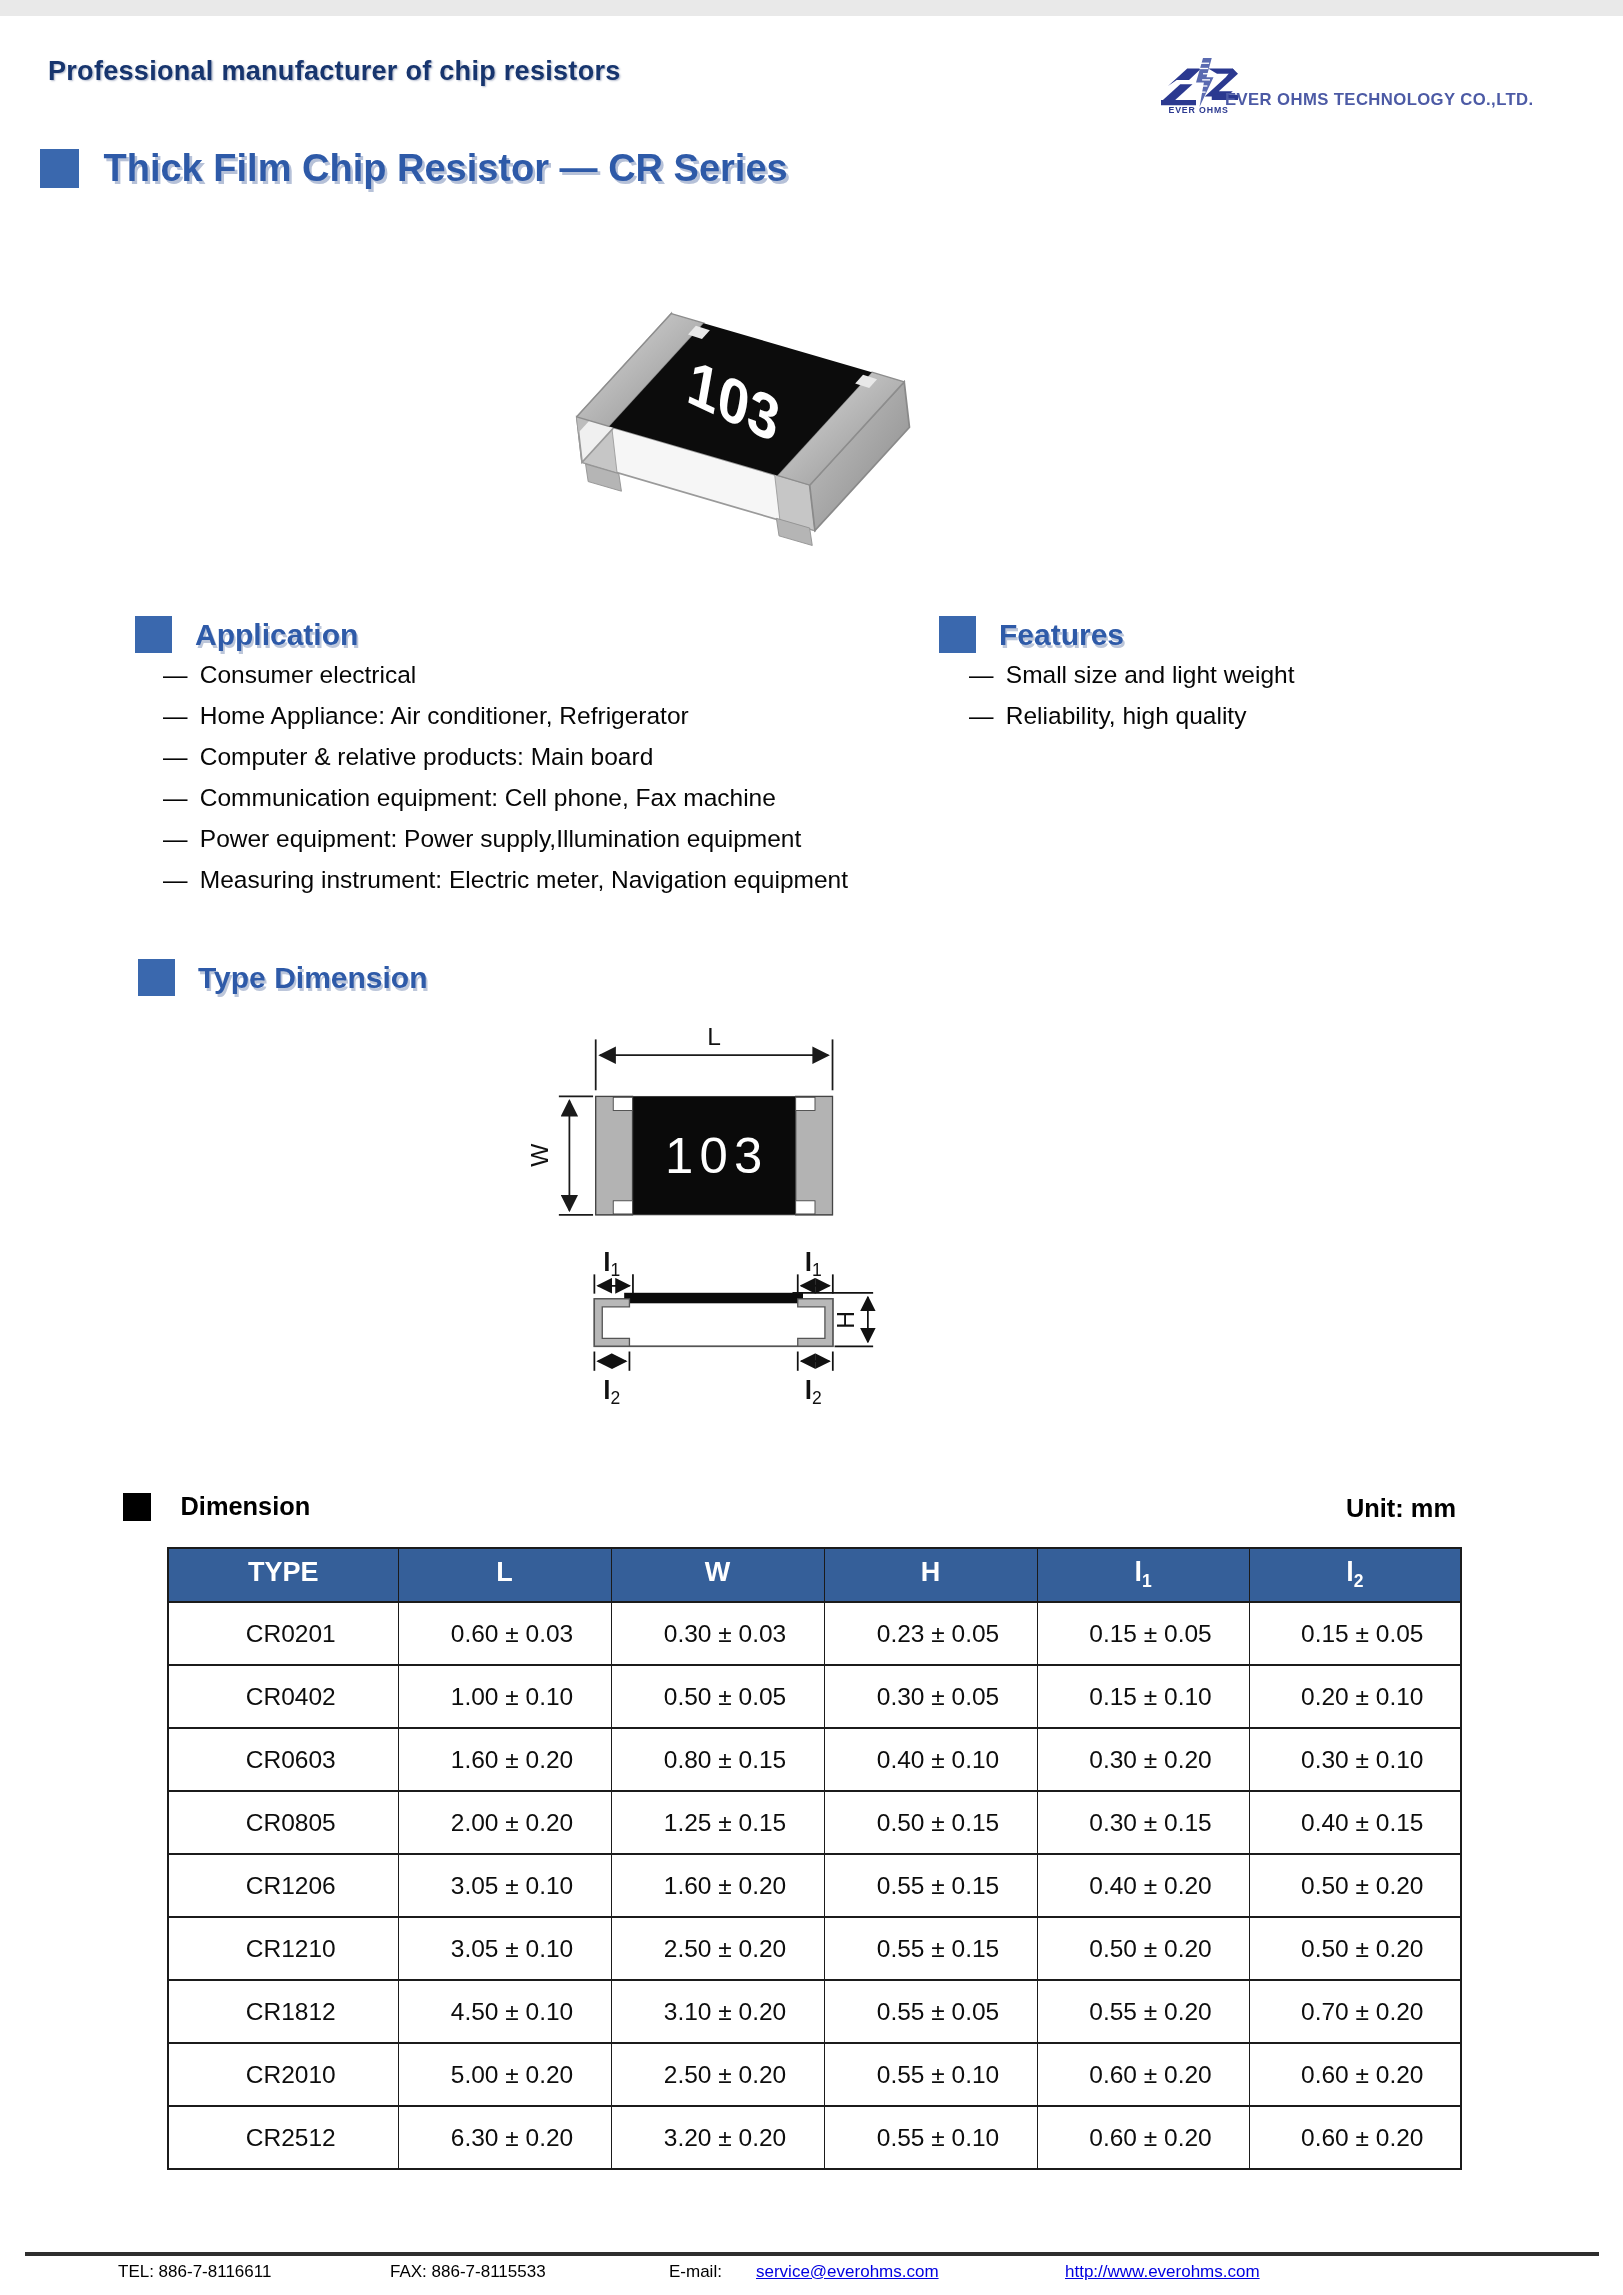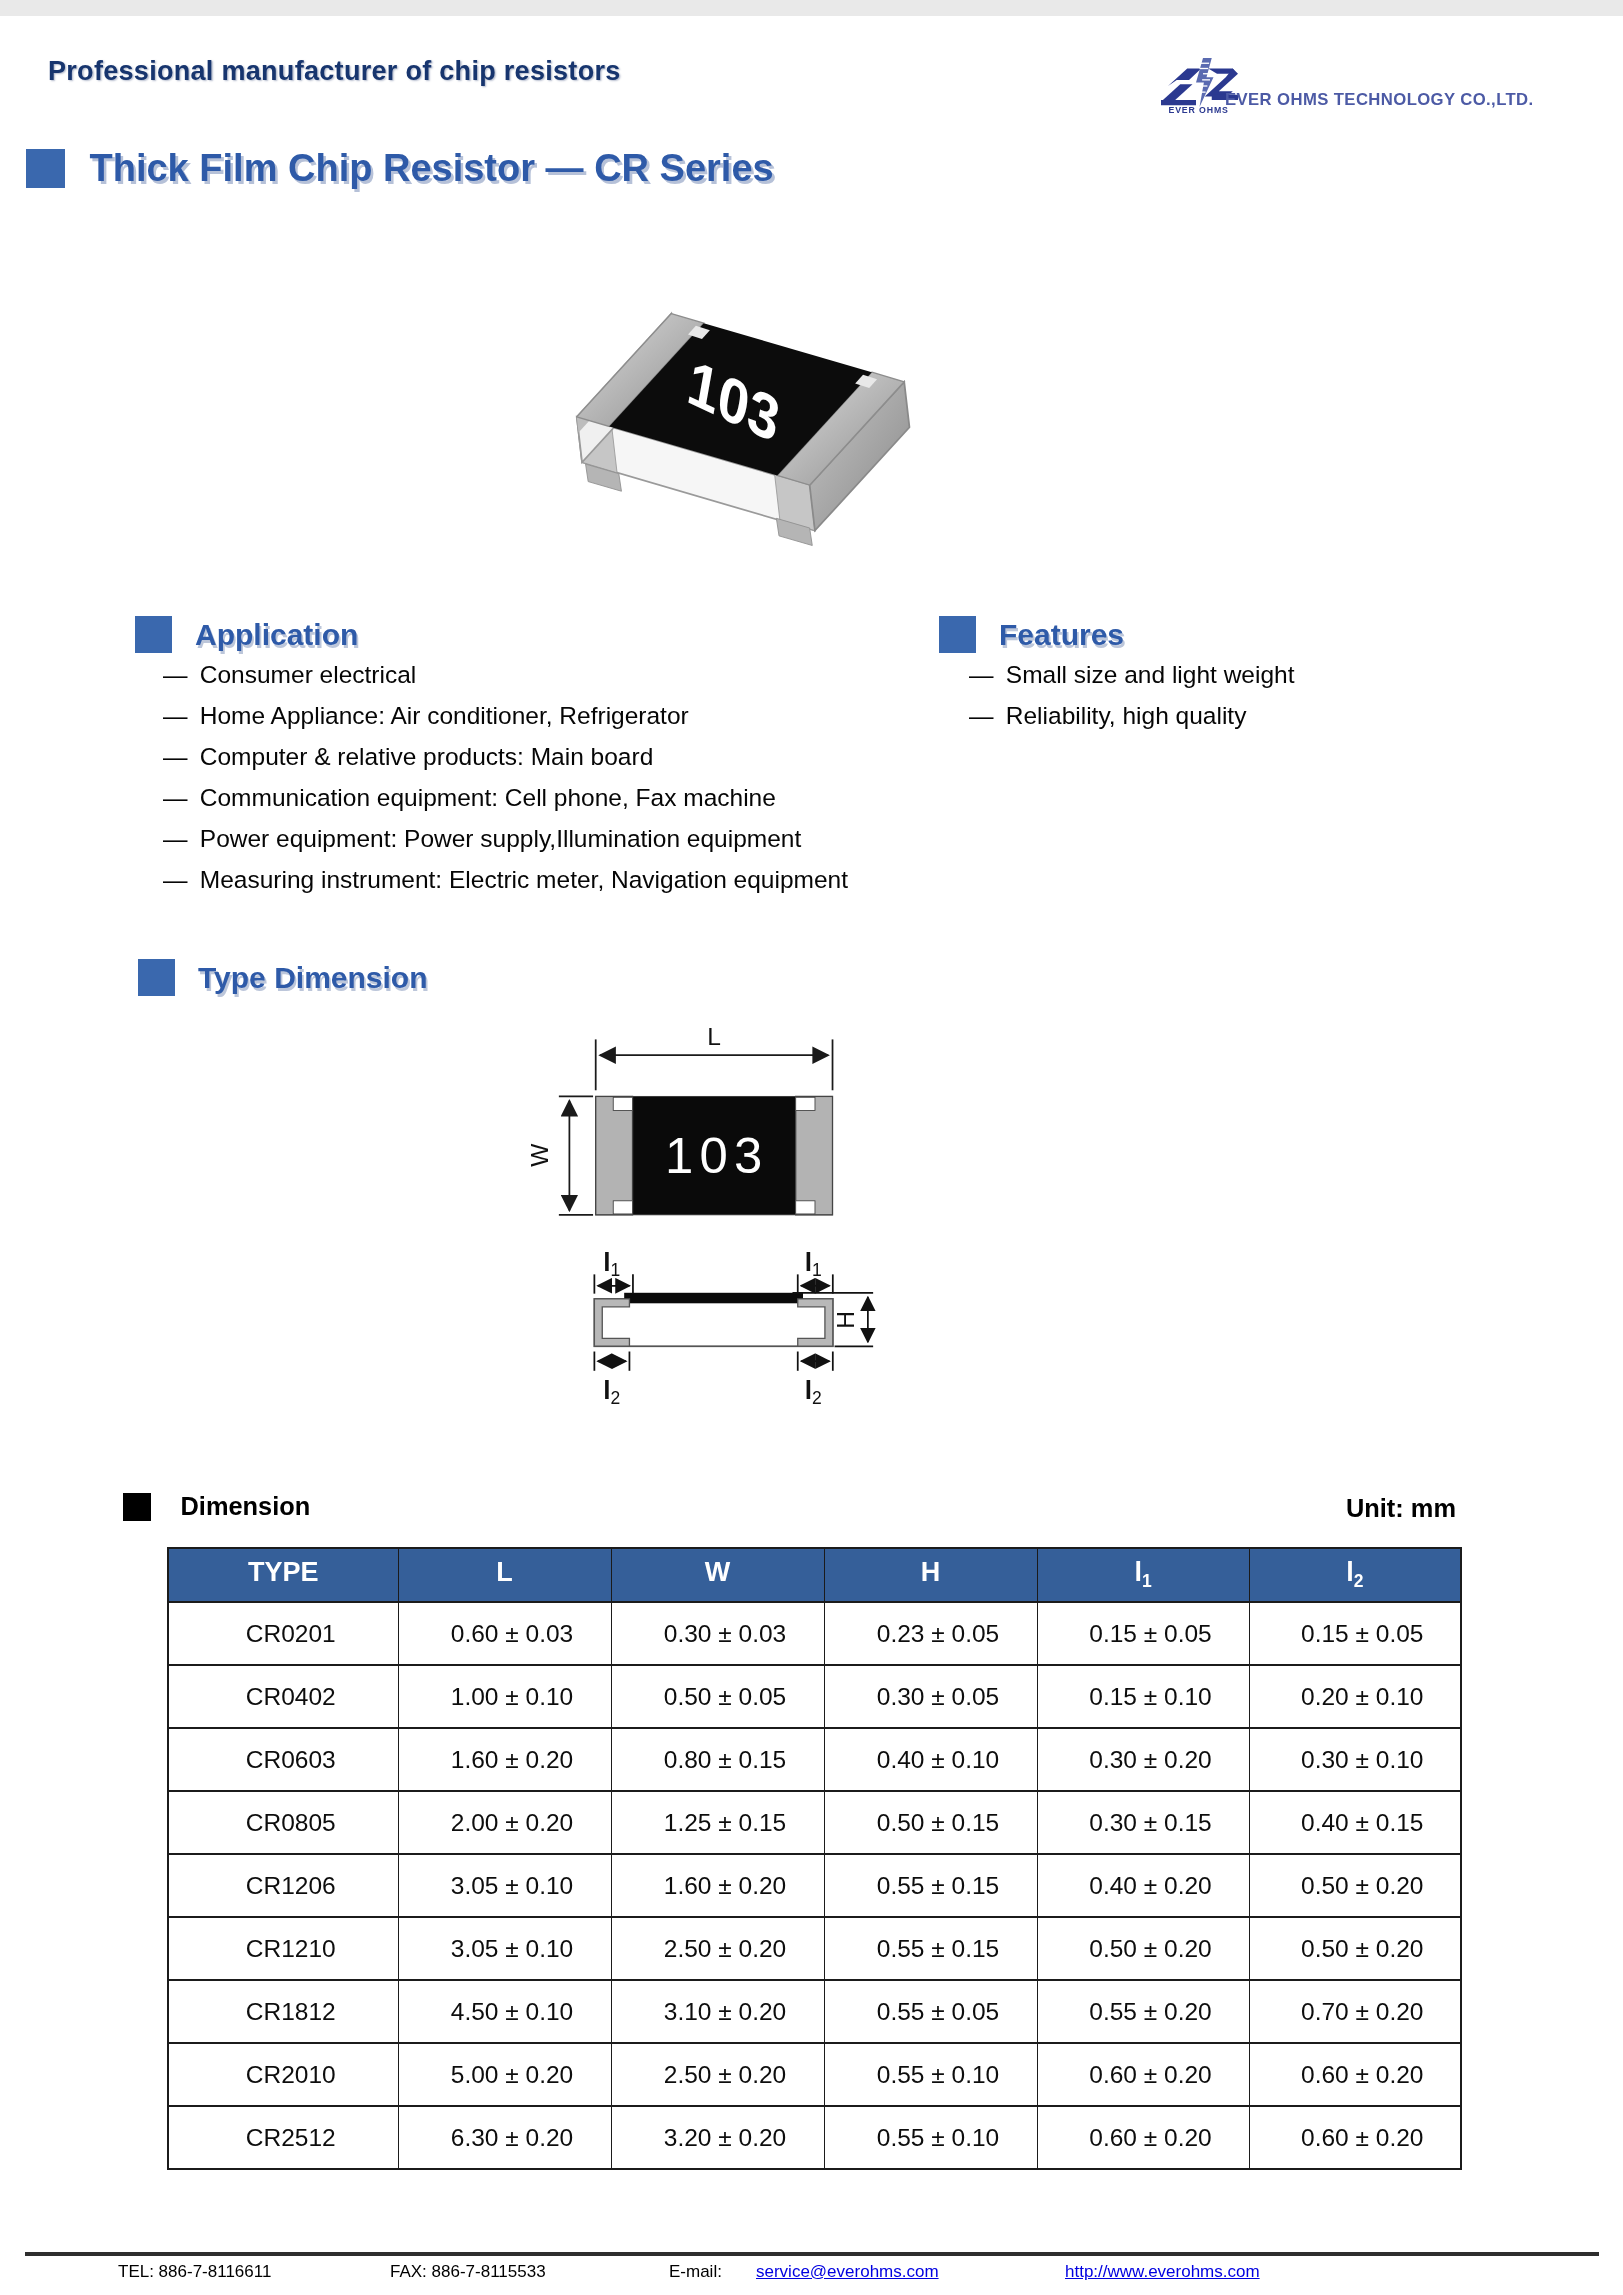--- a/index.html
+++ b/index.html
@@ -13,21 +13,21 @@
   .tagline{
     position:absolute;left:48px;top:40px;font-size:27px;font-weight:700;
     color:#17356e;letter-spacing:0.3px;text-shadow:1.3px 1.3px 1.8px rgba(40,60,110,.35);
   }
   .logo-mark{position:absolute;left:1159px;top:35px;}
   .company{
     position:absolute;left:1225px;top:74px;font-size:16.7px;font-weight:700;
     color:#4c5aa5;letter-spacing:0.4px;
   }
 
-  .title-row{position:absolute;left:26px;top:131px;display:flex;align-items:center;}
+  .title-row{position:absolute;left:40px;top:131px;display:flex;align-items:center;}
   .sq-big{width:39px;height:39px;background:#3a68ae;flex:0 0 auto;}
   .doc-title{
     margin-left:24.5px;font-size:38px;font-weight:700;color:#2e5aa8;
     text-shadow:2.6px 2.6px 0 #b6c1d8;white-space:nowrap;
   }
 
   .sec-head{position:absolute;display:flex;align-items:center;padding-left:36px;}
   .sq{width:37px;height:37px;background:#3a68ae;flex:0 0 auto;}
   .sec-title{
     margin-left:23px;font-size:30px;font-weight:700;color:#2e5aa8;

